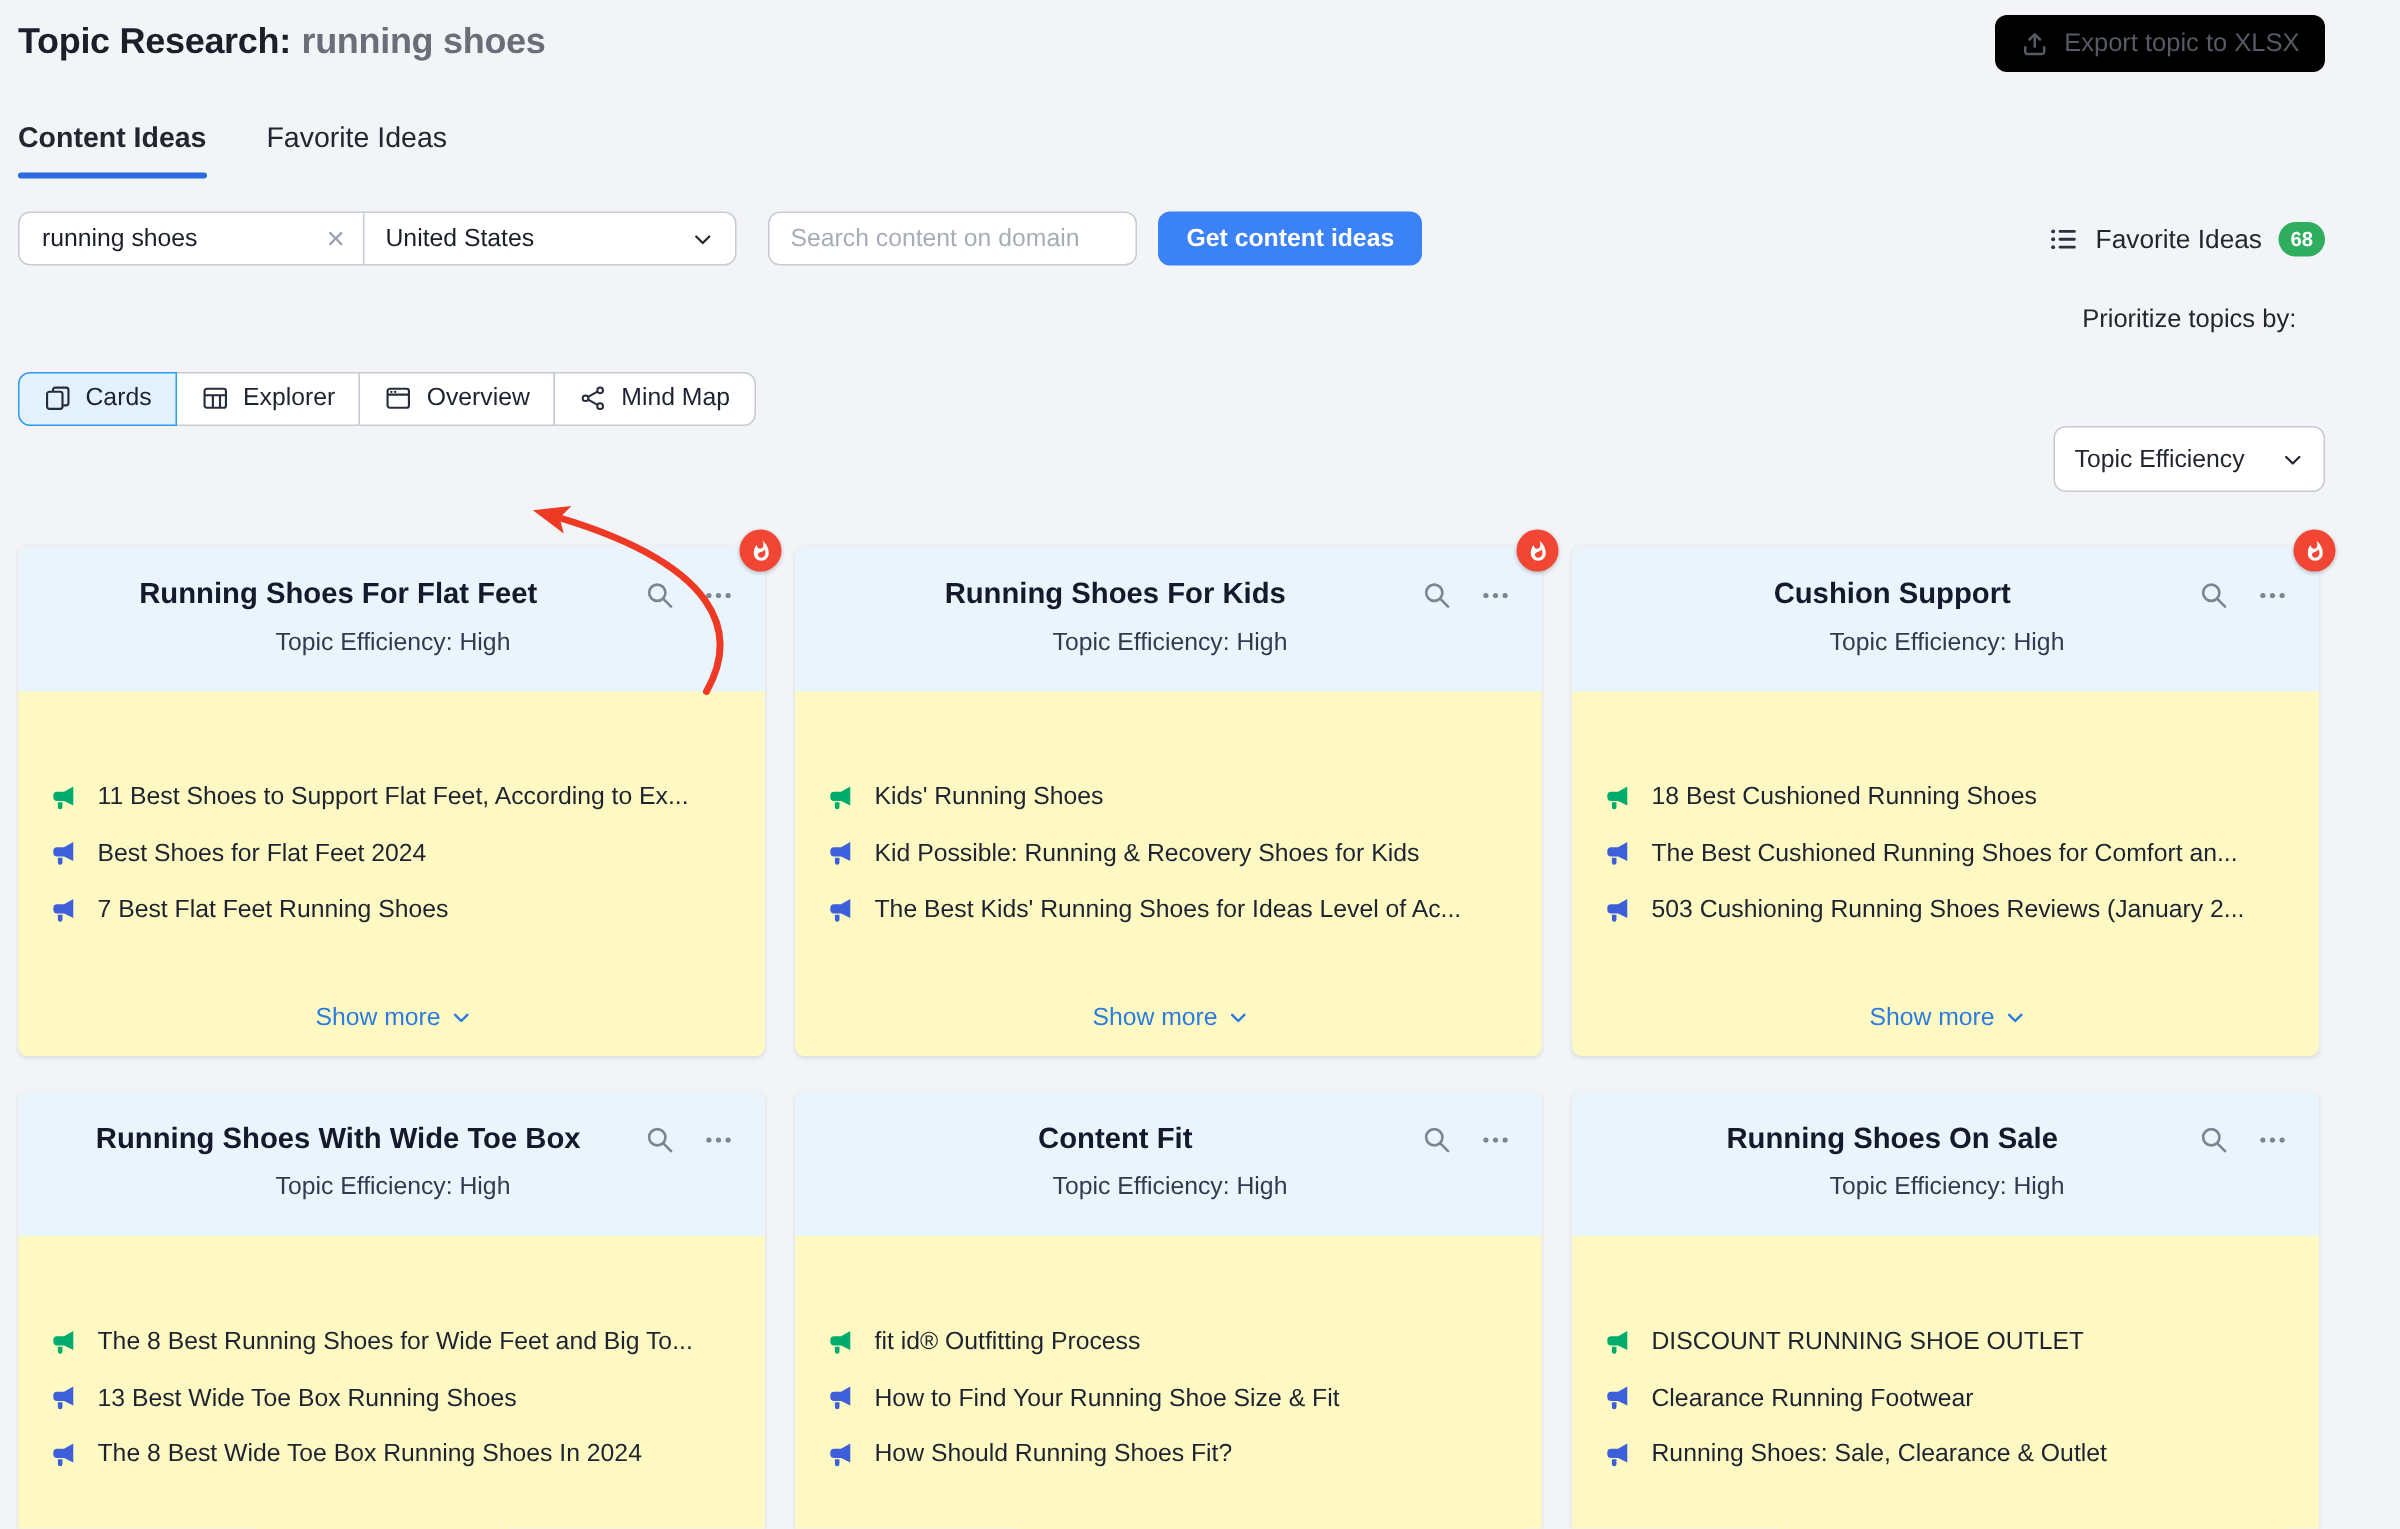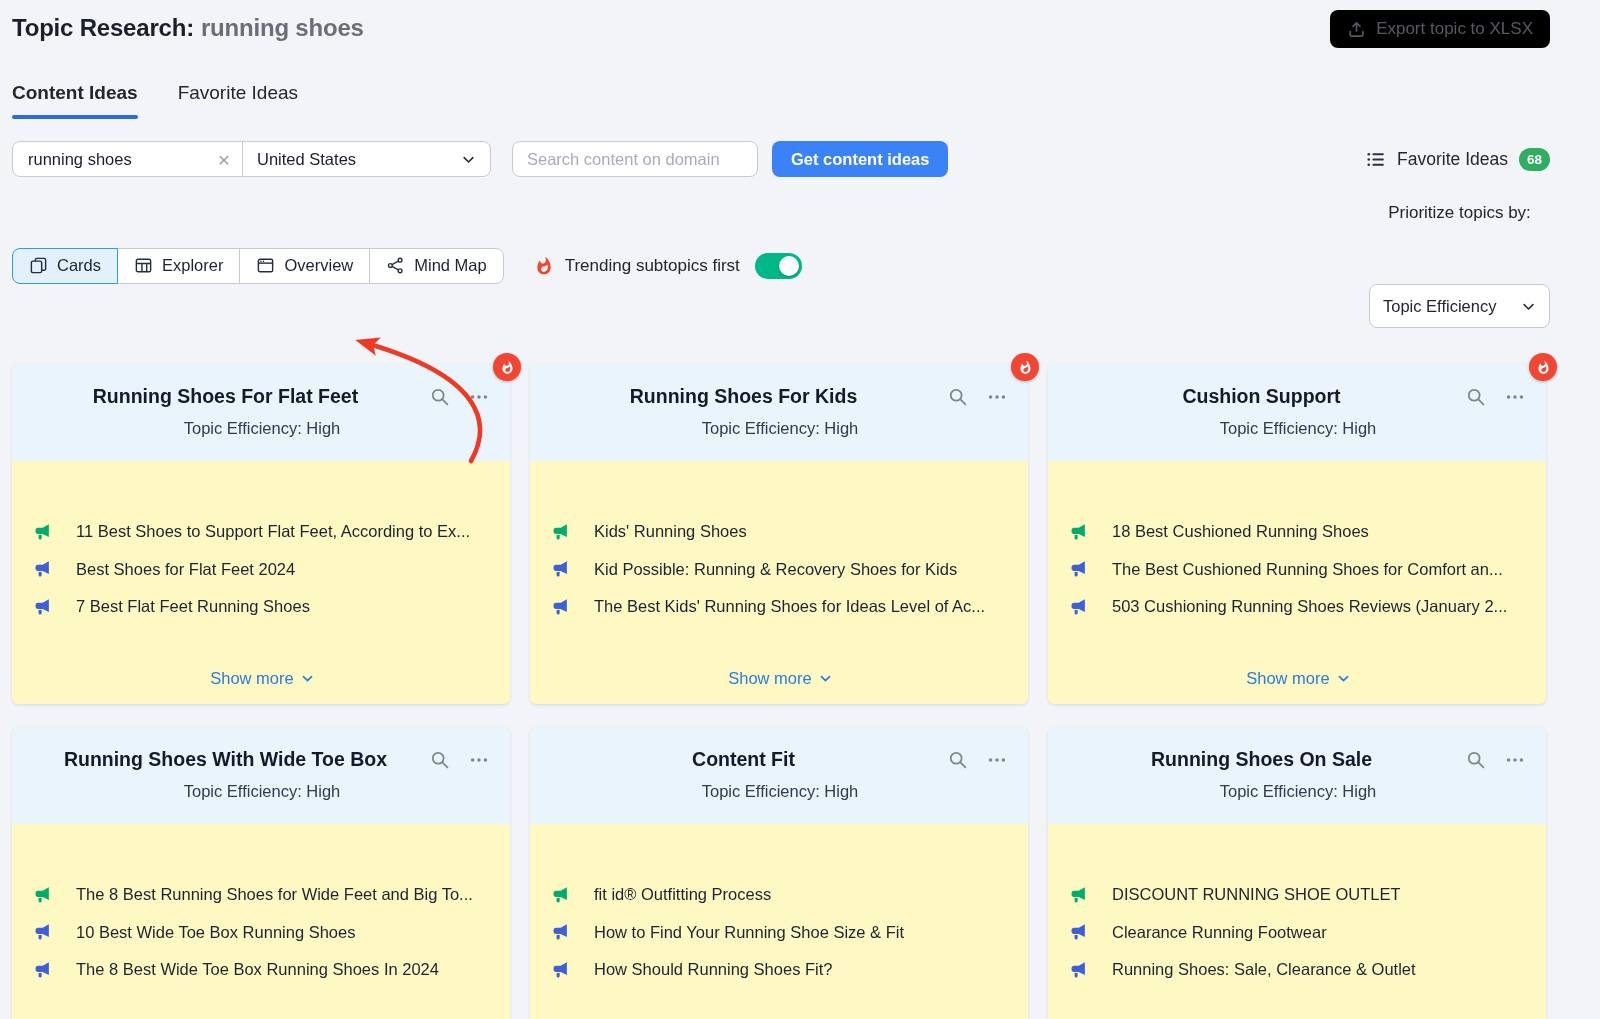--- a/index.html
+++ b/index.html
@@ -108,21 +108,21 @@
   .card-title {
     font-size:19.5px; font-weight:700; color:#14192b; margin:0; flex:1;
     white-space:nowrap; overflow:hidden; text-overflow:ellipsis; cursor:pointer;
   }
   .head-icons { display:flex; align-items:center; gap:18px; margin-left:12px; }
   .head-icons svg { cursor:pointer; display:block; }
   .card-sub { margin-top:11px; font-size:16.5px; color:#323a4e; }
   .card-body { flex:1; display:flex; flex-direction:column; padding:0 20px 10px 22px; }
   .idea-list { list-style:none; margin:52px 0 0; padding:0; }
   .idea {
-    display:flex; align-items:center; gap:24px; height:37.5px;
+    display:flex; align-items:center; gap:13px; height:37.5px;
     font-size:16.5px; color:#1d2330; white-space:nowrap; overflow:hidden; cursor:pointer;
   }
   .idea-text { overflow:hidden; text-overflow:ellipsis; }
   .mega-green { fill:#00ab6e; }
   .mega-blue { fill:#3d5fd9; }
   .show-more {
     margin-top:auto; align-self:center; display:flex; align-items:center; gap:7px;
     color:#2a7ce0; font-size:16.5px; cursor:pointer; padding-bottom:6px;
   }
 
@@ -209,27 +209,20 @@
       </div>
       <div class="seg">
         <svg viewBox="0 0 24 24" width="19" height="19">
           <circle cx="5.5" cy="12" r="2.4" fill="none" stroke="#262c3a" stroke-width="1.7"></circle>
           <circle cx="17.8" cy="5.3" r="2.4" fill="none" stroke="#262c3a" stroke-width="1.7"></circle>
           <circle cx="17.8" cy="18.7" r="2.4" fill="none" stroke="#262c3a" stroke-width="1.7"></circle>
           <path d="M7.7 10.8l7.9-4.3M7.7 13.2l7.9 4.3" fill="none" stroke="#262c3a" stroke-width="1.7"></path>
         </svg>
         <span>Mind Map</span>
       </div>
-    </div>
-    <div class="trending-wrap">
-      <svg viewBox="0 0 24 24" width="20" height="20">
-        <path fill="#f0472e" d="M13.5.67s.74 2.65.74 4.8c0 2.06-1.35 3.73-3.41 3.73-2.07 0-3.63-1.67-3.63-3.73l.03-.36C5.21 7.51 4 10.62 4 14c0 4.42 3.58 8 8 8s8-3.58 8-8C20 8.61 17.41 3.8 13.5.67zM11.71 19c-1.78 0-3.22-1.4-3.22-3.14 0-1.62 1.05-2.76 2.81-3.12 1.77-.36 3.6-1.21 4.62-2.58.39 1.29.59 2.65.59 4.04 0 2.65-2.15 4.8-4.8 4.8z"></path>
-      </svg>
-      <span>Trending subtopics first</span>
-      <div class="toggle"></div>
     </div>
     <div class="prioritize">
       <span>Prioritize topics by:</span>
       <div class="prior-select">
         <span>Topic Efficiency</span>
         <svg viewBox="0 0 24 24" width="15" height="15">
           <path d="M5 9l7 7 7-7" fill="none" stroke="#23262e" stroke-width="2.4" stroke-linecap="round" stroke-linejoin="round"></path>
         </svg>
       </div>
     </div>
@@ -435,21 +428,21 @@
       <path d="M16.5 1.5v14l-6.8-3.3H4.6A2.9 2.9 0 011.7 9.3v-1A2.9 2.9 0 014.6 5.4h5.1l6.8-3.9z"></path>
       <path d="M5.3 13.2h3.2v3.4a1.7 1.7 0 01-3.4 0v-3.4z"></path>
     </svg>
     <span class="idea-text">The 8 Best Running Shoes for Wide Feet and Big To...</span>
   </li>
             <li class="idea">
     <svg class="megaphone mega-blue" viewBox="0 0 20 20" width="18" height="18">
       <path d="M16.5 1.5v14l-6.8-3.3H4.6A2.9 2.9 0 011.7 9.3v-1A2.9 2.9 0 014.6 5.4h5.1l6.8-3.9z"></path>
       <path d="M5.3 13.2h3.2v3.4a1.7 1.7 0 01-3.4 0v-3.4z"></path>
     </svg>
-    <span class="idea-text">10 Best Wide Toe Box Running Shoes</span>
+    <span class="idea-text">13 Best Wide Toe Box Running Shoes</span>
   </li>
             <li class="idea">
     <svg class="megaphone mega-blue" viewBox="0 0 20 20" width="18" height="18">
       <path d="M16.5 1.5v14l-6.8-3.3H4.6A2.9 2.9 0 011.7 9.3v-1A2.9 2.9 0 014.6 5.4h5.1l6.8-3.9z"></path>
       <path d="M5.3 13.2h3.2v3.4a1.7 1.7 0 01-3.4 0v-3.4z"></path>
     </svg>
     <span class="idea-text">The 8 Best Wide Toe Box Running Shoes In 2024</span>
   </li>
           </ul>
       <div class="show-more">

